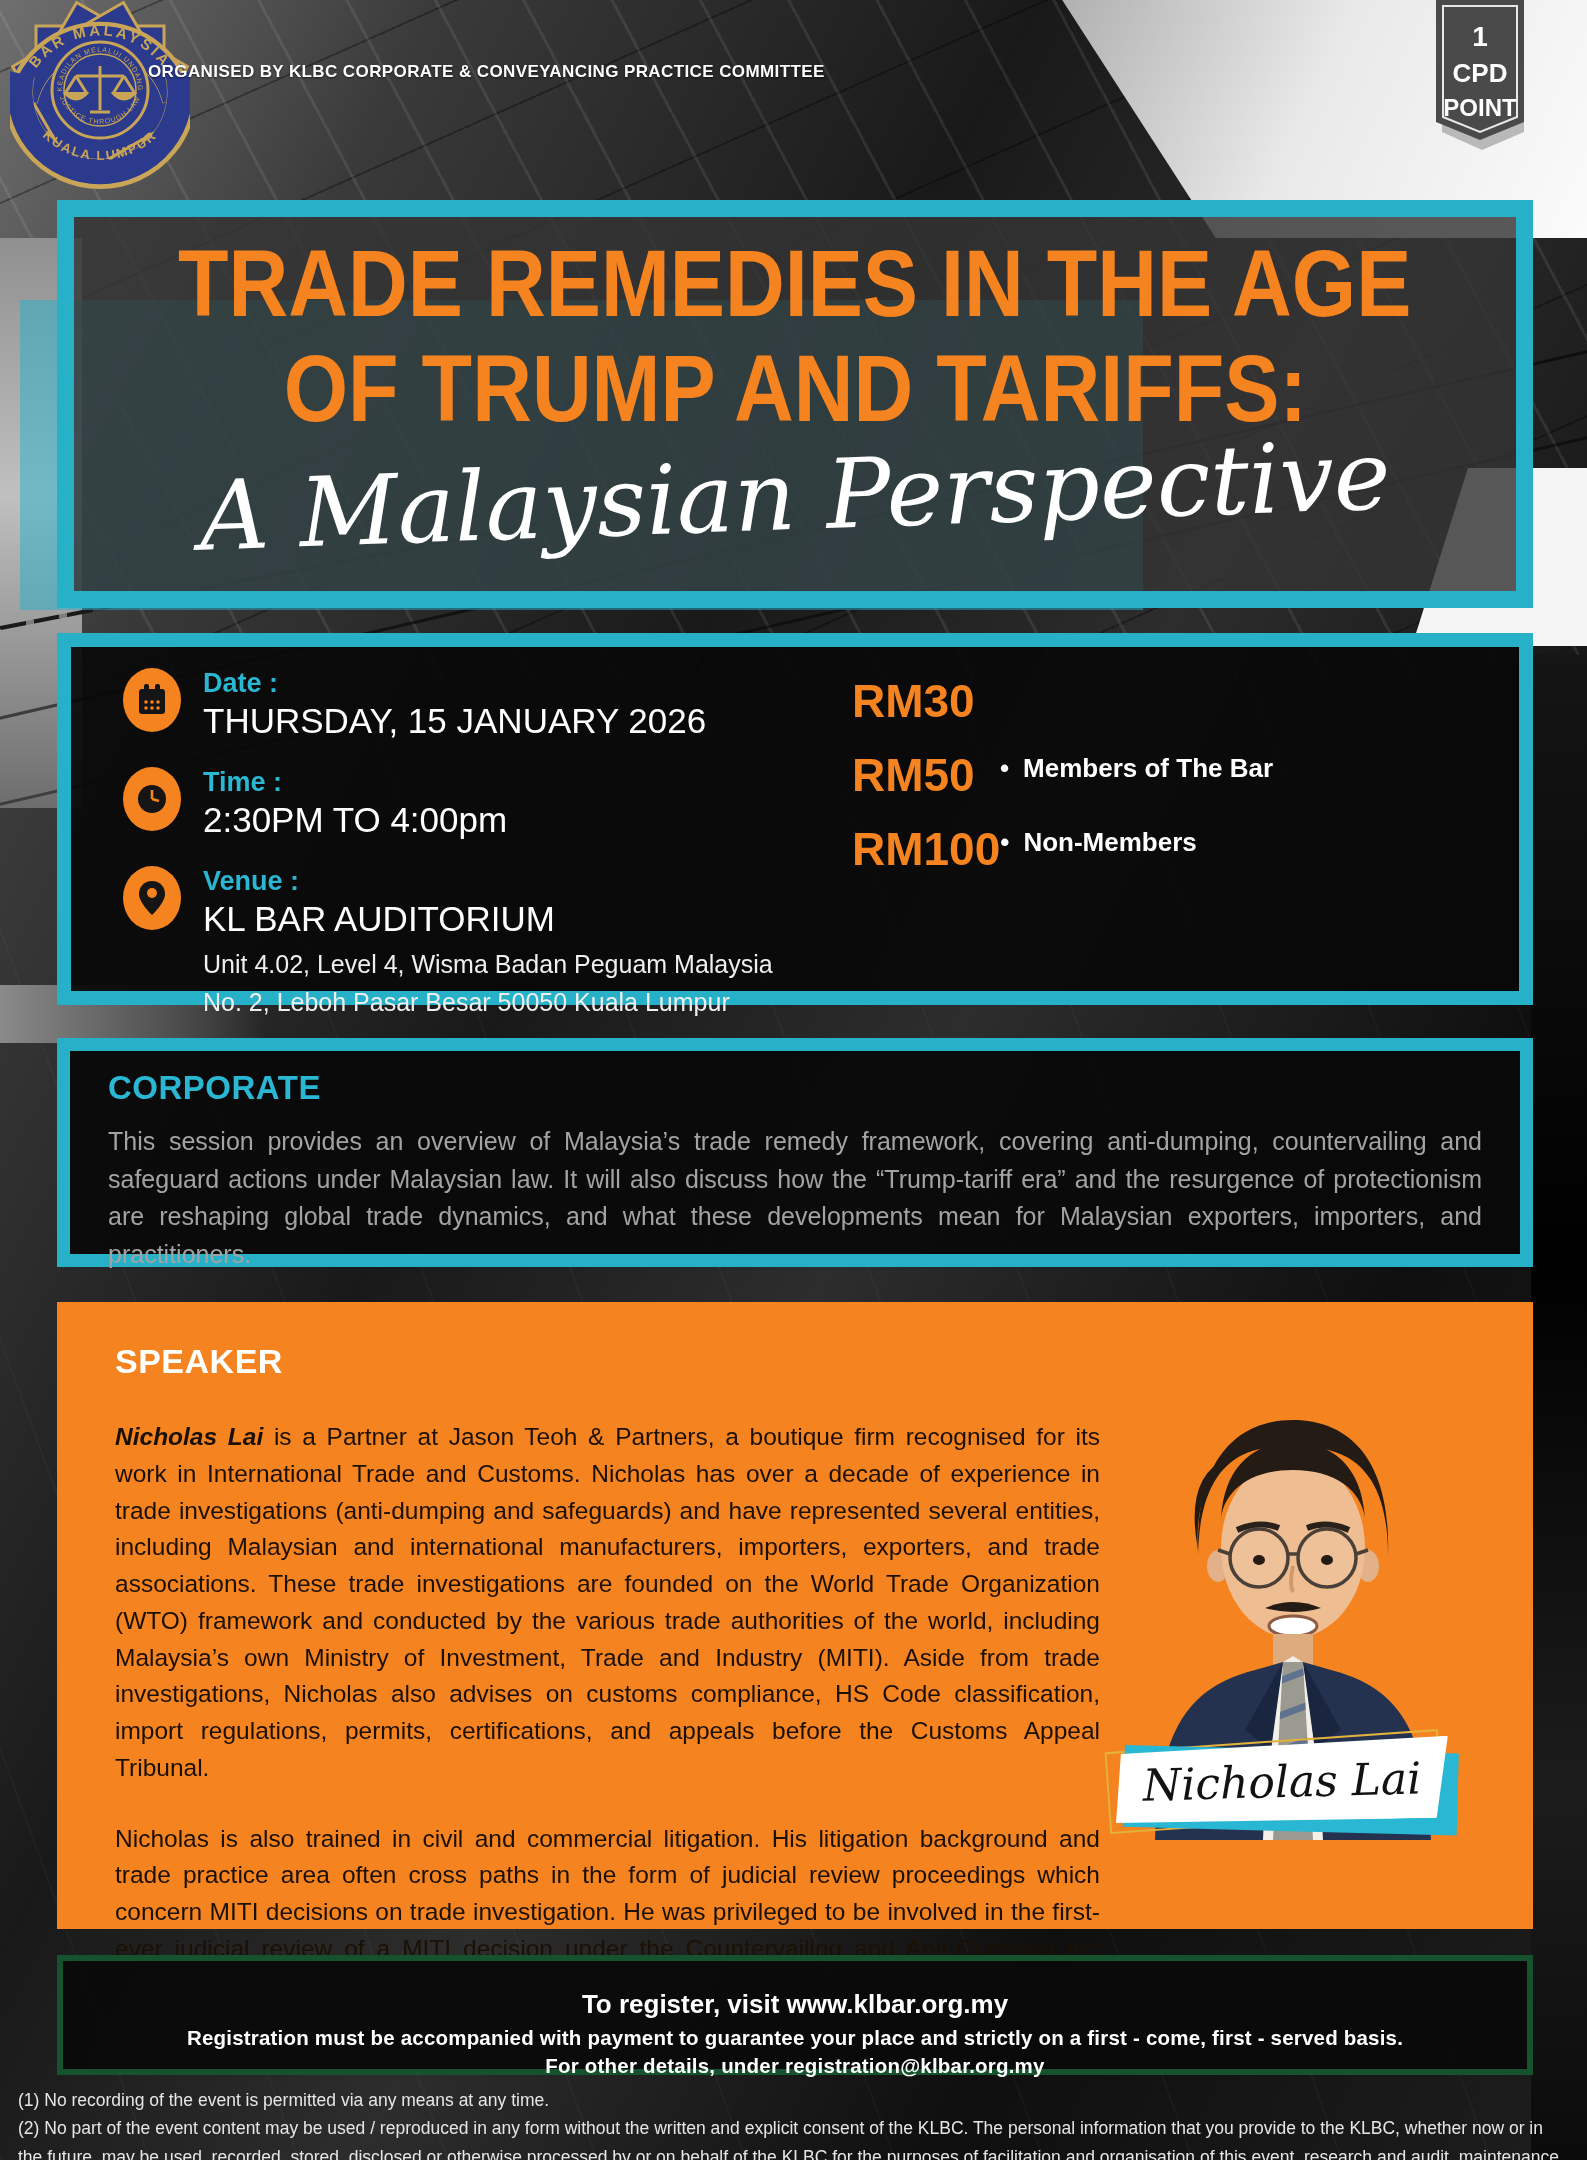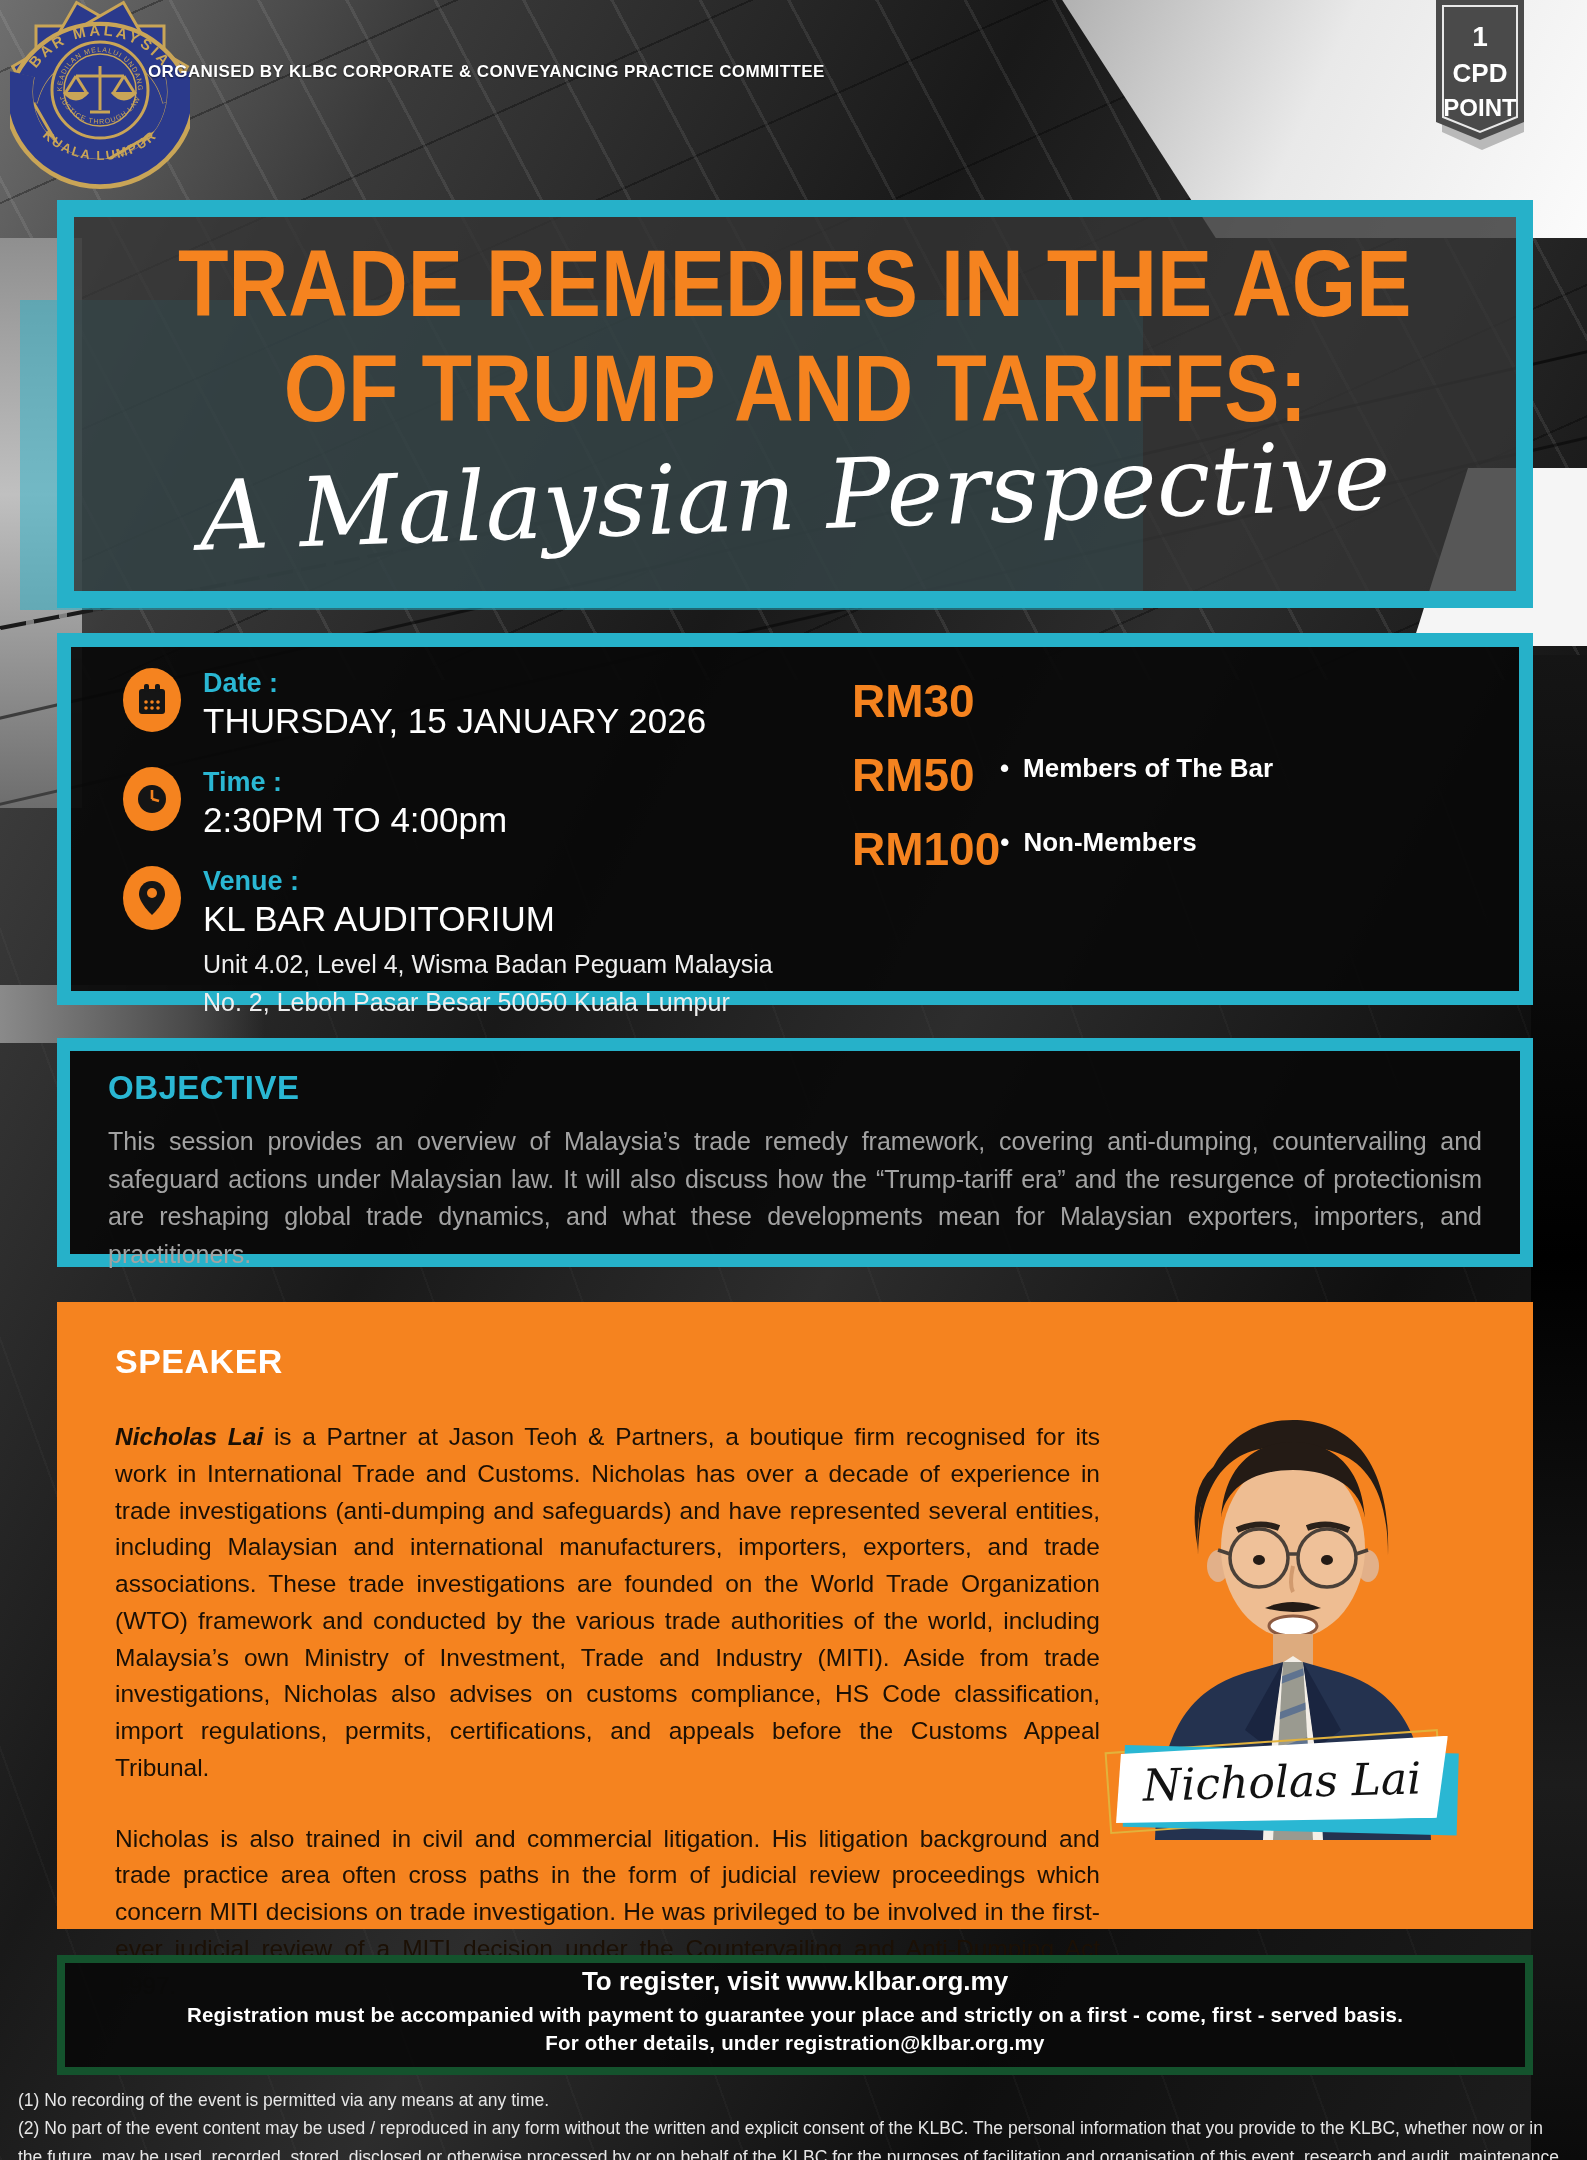--- a/index.html
+++ b/index.html
@@ -83,22 +83,22 @@
   .spk-name{font-weight:bold;font-style:italic;}
   .photo{position:absolute;right:72px;top:88px;width:336px;height:450px;}
   .name-tag{position:absolute;right:84px;top:438px;width:334px;height:82px;}
   .tag-gold{position:absolute;inset:0;border:2px solid #e2b23c;transform:rotate(-4deg) translate(-8px,0);}
   .tag-cyan{position:absolute;inset:0;background:#2ab7d3;transform:rotate(1.5deg) translate(9px,9px);}
   .tag-white{position:absolute;inset:0;background:#fff;transform:rotate(-1.5deg);
     display:flex;align-items:center;justify-content:center;
     clip-path:polygon(2% 12%,100% 0,96% 100%,0 96%);}
   .tag-white span{font-size:44px;color:#121212;}
 
-  .register-box{left:57px;top:1955px;width:1476px;height:120px;border:8px solid #14532d;
-    background:rgba(10,10,10,.94);text-align:center;color:#fff;padding-top:3px;}
+  .register-box{left:57px;top:1955px;width:1476px;height:120px;border:6px solid #14532d;
+    background:rgba(10,10,10,.94);text-align:center;color:#fff;padding-top:28px;}
   .reg1{font-weight:bold;font-size:26px;margin:0 0 6px 0;}
   .reg2,.reg3{font-weight:bold;font-size:20.5px;margin:0 0 4px 0;letter-spacing:.2px;}
 
   .fine-print{position:absolute;z-index:2;left:18px;top:2086px;width:1551px;color:#e6e6e6;
     font-size:17.5px;line-height:1.62;}
   .fine-print div{margin:0;}
 </style>
 </head>
 <body>
 
@@ -258,21 +258,21 @@
       <div class="fee-row">
         <div class="fee-price">RM100</div>
         <ul class="fee-items">
           <li>Non-Members</li>
         </ul>
       </div>
     </div>
   </section>
 
   <section class="objective-block">
-    <h2 class="obj-head">OBJECTIVE</h2>
+    <h2 class="obj-head">CORPORATE</h2>
     <p class="obj-body">This session provides an overview of Malaysia’s trade remedy framework, covering anti-dumping, countervailing and safeguard actions under Malaysian law. It will also discuss how the “Trump-tariff era” and the resurgence of protectionism are reshaping global trade dynamics, and what these developments mean for Malaysian exporters, importers, and practitioners.</p>
   </section>
 
   <section class="speaker-block">
     <h2 class="spk-head">SPEAKER</h2>
     <div class="spk-text">
       <p><span class="spk-name">Nicholas Lai</span><span> is a Partner at Jason Teoh &amp; Partners, a boutique firm recognised for its work in International Trade and Customs. Nicholas has over a decade of experience in trade investigations (anti-dumping and safeguards) and have represented several entities, including Malaysian and international manufacturers, importers, exporters, and trade associations. These trade investigations are founded on the World Trade Organization (WTO) framework and conducted by the various trade authorities of the world, including Malaysia’s own Ministry of Investment, Trade and Industry (MITI). Aside from trade investigations, Nicholas also advises on customs compliance, HS Code classification, import regulations, permits, certifications, and appeals before the Customs Appeal Tribunal.</span></p>
       <p>Nicholas is also trained in civil and commercial litigation. His litigation background and trade practice area often cross paths in the form of judicial review proceedings which concern MITI decisions on trade investigation. He was privileged to be involved in the first-ever judicial review of a MITI decision under the Countervailing and Anti-Dumping Act 1997.</p>
     </div>
 

